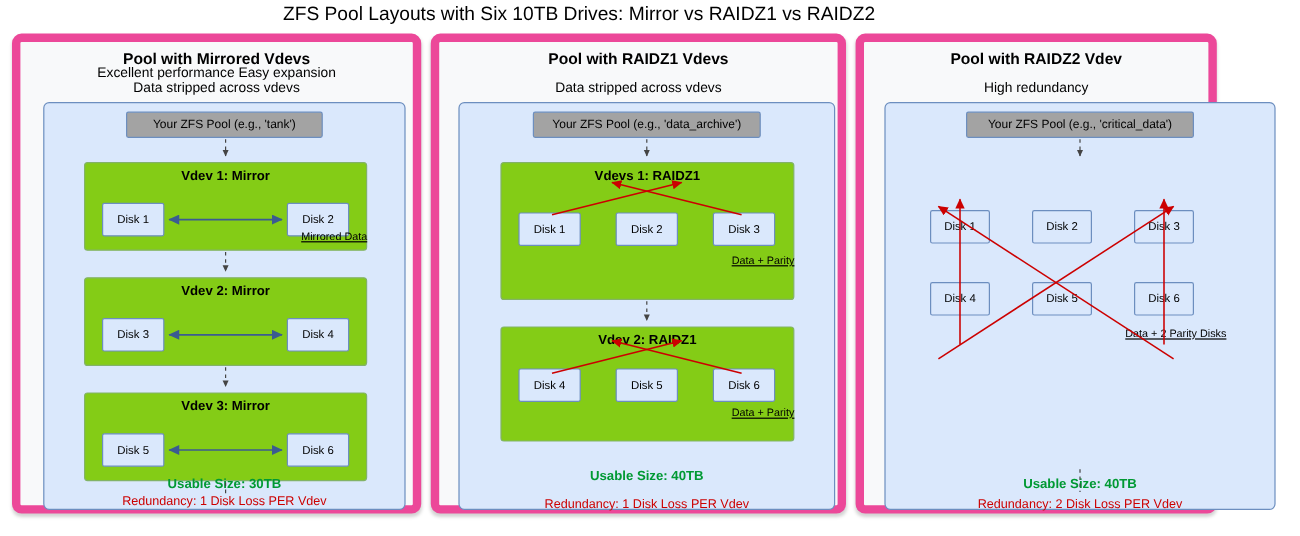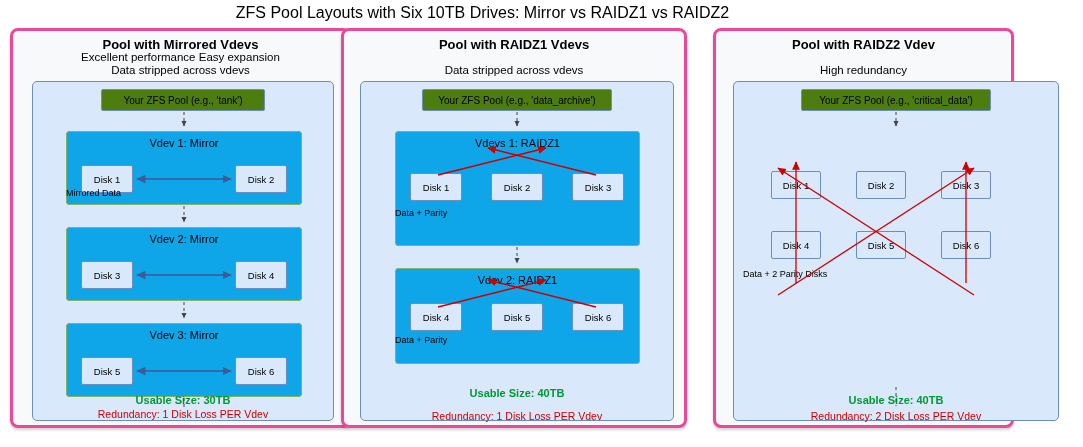--- a/index.html
+++ b/index.html
@@ -1,28 +1,28 @@
 <!DOCTYPE html>
 <html><head>
 <meta charset="utf-8">
 <style>
   * { box-sizing: border-box; margin: 0; padding: 0; }
   html, body { background: #ffffff; }
   body { font-family: "Liberation Sans", sans-serif; color: #000; }
   #canvas { position: relative; width: 1083px; height: 447px; background: #ffffff; overflow: hidden; }
   .main-title { position: absolute; top: 4px; left: 0; width: 965px; text-align: center; font-size: 16px; font-weight: normal; }
-  .panel { position: absolute; top: 28px; height: 400px; background: #f8f9fa; border: 3px solid #ec4899; border-radius: 8px; box-shadow: 0 2px 3px rgba(0,0,0,0.18); }
+  .panel { position: absolute; top: 28px; height: 400px; background: #f8f9fa; border: 7px solid #ec4899; border-radius: 8px; box-shadow: 0 2px 3px rgba(0,0,0,0.18); }
   .panel-title { position: absolute; top: 6px; left: 0; width: 100%; text-align: center; font-size: 13px; font-weight: bold; }
   .panel-sub { position: absolute; left: 0; width: 100%; text-align: center; font-size: 11.5px; }
   .pool { position: absolute; background: #dae8fc; border: 1px solid #6c8ebf; border-radius: 5px; }
-  .pool-label { position: absolute; background: #4d7c0f; border: 1px solid #6c8ebf; border-radius: 2px; font-size: 10px; display: flex; align-items: center; justify-content: center; text-align: center; }
-  .vdev { position: absolute; background: #0ea5e9; border: 1px solid #82b366; border-radius: 3px; }
+  .pool-label { position: absolute; background: #a3a3a3; border: 1px solid #6c8ebf; border-radius: 2px; font-size: 10px; display: flex; align-items: center; justify-content: center; text-align: center; }
+  .vdev { position: absolute; background: #84cc16; border: 1px solid #82b366; border-radius: 3px; font-weight: bold; }
   .vdev-label { position: absolute; top: 5px; left: 0; width: 100%; text-align: center; font-size: 11px; }
   .disk { position: absolute; width: 52px; height: 28px; background: #dae8fc; border: 1px solid #6c8ebf; border-radius: 2px; font-size: 9.5px; display: flex; align-items: center; justify-content: center; }
-  .note { position: absolute; text-align: left; font-size: 9px; }
+  .note { position: absolute; text-align: right; font-size: 9px; text-decoration: underline; }
   .usable { position: absolute; text-align: center; font-size: 11px; font-weight: bold; color: #009933; }
   .redund { position: absolute; text-align: center; font-size: 10.5px; font-weight: normal; color: #cc0000; }
   svg.overlay { position: absolute; left: 0; top: 0; pointer-events: none; }
 </style>
 </head>
 <body>
 
 <div id="canvas">
 
   <div class="main-title">ZFS Pool Layouts with Six 10TB Drives: Mirror vs RAIDZ1 vs RAIDZ2</div>
@@ -72,21 +72,21 @@
       <line x1="171" y1="81" x2="171" y2="95" stroke="#444" stroke-width="1" stroke-dasharray="3,3" marker-end="url(#m1a)"></line>
       <line x1="171" y1="175" x2="171" y2="191" stroke="#444" stroke-width="1" stroke-dasharray="3,3" marker-end="url(#m1a)"></line>
       <line x1="171" y1="271" x2="171" y2="287" stroke="#444" stroke-width="1" stroke-dasharray="3,3" marker-end="url(#m1a)"></line>
       <line x1="171" y1="367" x2="171" y2="378" stroke="#444" stroke-width="1" stroke-dasharray="3,3"></line>
       <line x1="124" y1="148" x2="218" y2="148" stroke="#3b5b92" stroke-width="1.4" marker-start="url(#m1c)" marker-end="url(#m1b)"></line>
       <line x1="124" y1="244" x2="218" y2="244" stroke="#3b5b92" stroke-width="1.4" marker-start="url(#m1c)" marker-end="url(#m1b)"></line>
       <line x1="124" y1="340" x2="218" y2="340" stroke="#3b5b92" stroke-width="1.4" marker-start="url(#m1c)" marker-end="url(#m1b)"></line>
     </svg>
   </div>
 
-  <div class="panel" style="left:341px;width:346px">
+  <div class="panel" style="left:359px;width:346px">
     <div class="panel-title">Pool with RAIDZ1 Vdevs</div>
     <div class="panel-sub" style="top:33px">Data stripped across vdevs</div>
 
     <div class="pool" style="left:16px;top:50px;width:314px;height:340px"></div>
     <div class="pool-label" style="left:78px;top:58px;width:190px;height:22px">Your ZFS Pool (e.g., 'data_archive')</div>
 
     <div class="vdev" style="left:51px;top:100px;width:245px;height:115px">
       <div class="vdev-label">Vdevs 1: RAIDZ1</div>
     </div>
     <div class="disk" style="left:66px;top:142px">Disk 1</div>

